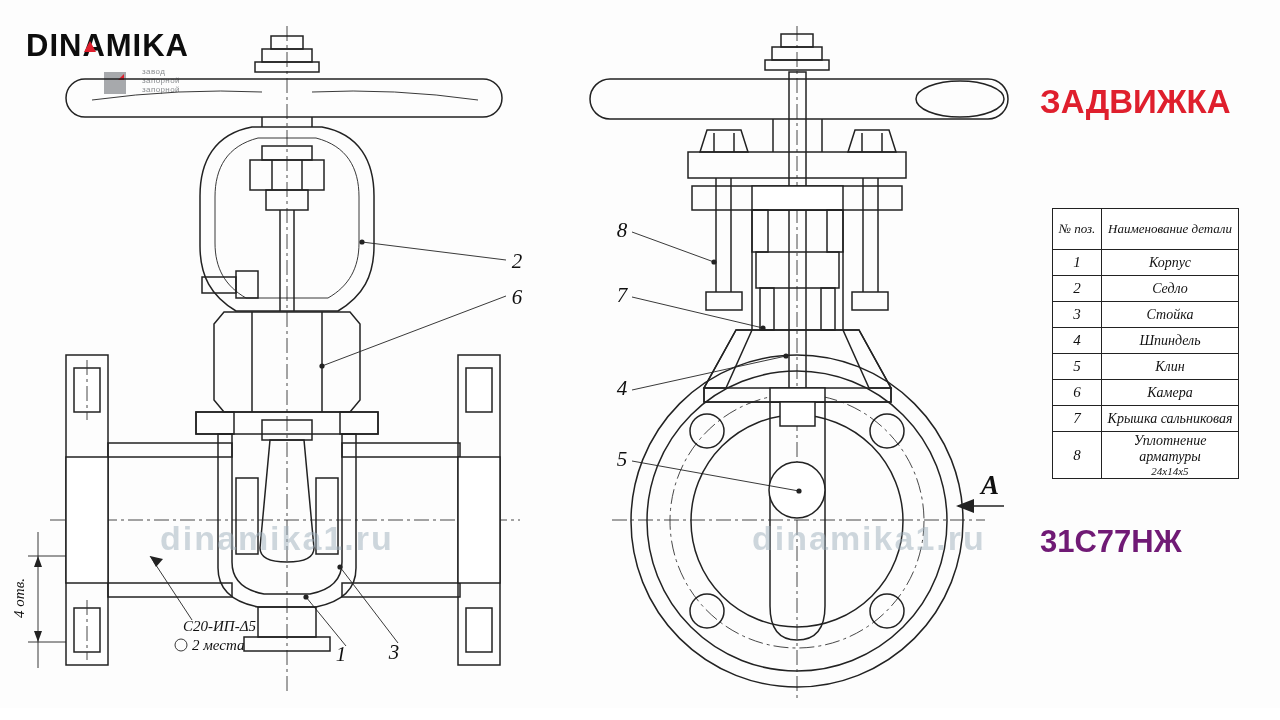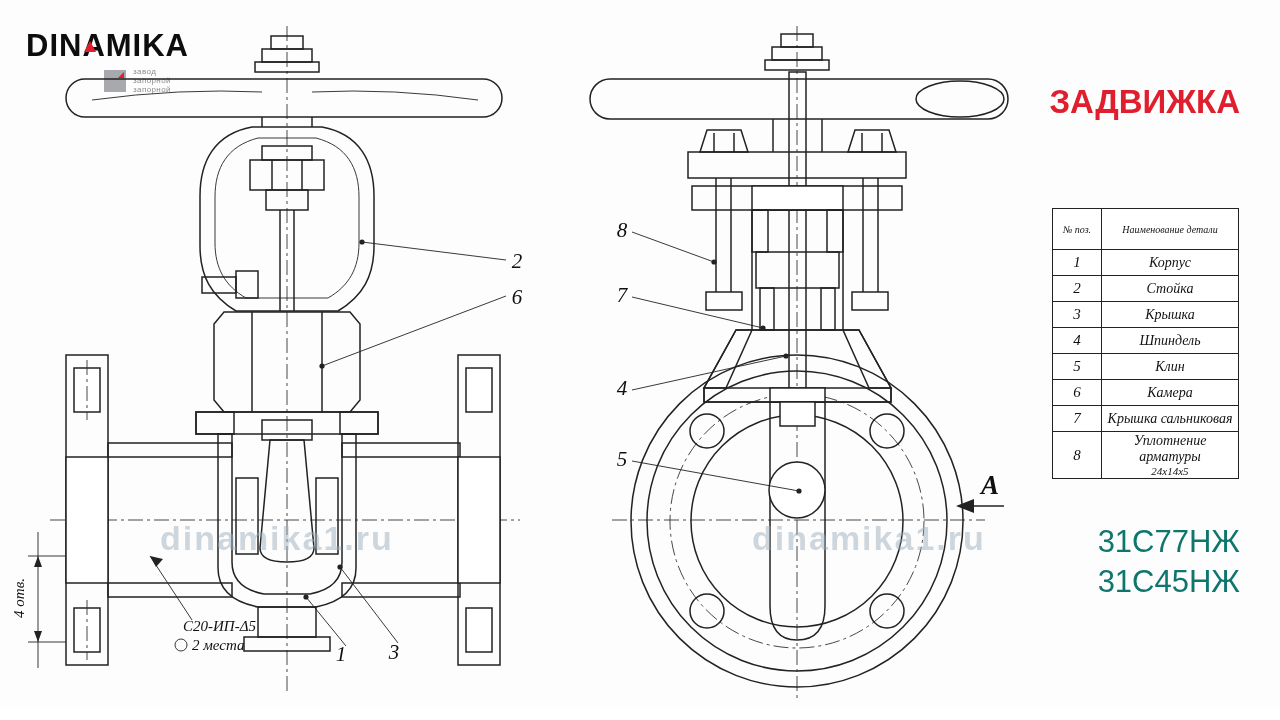--- a/index.html
+++ b/index.html
@@ -24,37 +24,37 @@
   #dwg .viewlbl { font-size:27px; font-weight:bold; text-anchor:middle; }
   #dwg .wm    { fill:#9fb0bd; opacity:0.5; font-family:"Liberation Sans", sans-serif;
                 font-style:normal; font-weight:bold; font-size:34px; letter-spacing:2px; }
 
   
   .logo { position:absolute; left:26px; top:28px; }
   .logo-brand { position:relative; font-weight:bold; font-size:31px; letter-spacing:1px; color:#0d0d0d; }
   .logo-tri { position:absolute; left:58px; top:13px; width:0; height:0;
               border-left:6px solid transparent; border-right:6px solid transparent;
               border-bottom:11px solid #df1f2d; }
-  .logo-sub { display:flex; gap:7px; margin:3px 0 0 78px; align-items:center; }
+  .logo-sub { display:flex; gap:16px; margin:3px 0 0 78px; align-items:flex-end; }
   .logo-mark { width:22px; height:22px; background:#a7a9ac; position:relative; }
   .logo-mark::after { content:""; position:absolute; right:2px; top:2px; width:0; height:0;
               border-left:6px solid transparent; border-bottom:6px solid #df1f2d; }
   .logo-subtext { font-size:8px; line-height:9px; color:#8a8d90; letter-spacing:0.4px; }
 
   
-  .title-block { position:absolute; left:1040px; top:82px; width:200px; text-align:right;
+  .title-block { position:absolute; left:1040px; top:82px; width:200px; text-align:left;
                  color:#df1f2d; font-weight:bold; font-size:33px; line-height:40px; }
-  .codes { position:absolute; left:1040px; top:522px; width:200px; text-align:right;
-           color:#0f766e; font-weight:normal; font-size:31px; line-height:40px; }
+  .codes { position:absolute; left:1040px; top:522px; width:200px; text-align:left;
+           color:#701a75; font-weight:bold; font-size:31px; line-height:40px; }
 
   .parts-table { position:absolute; left:1052px; top:208px; border-collapse:collapse;
                  font-family:"Liberation Serif", serif; font-style:italic; color:#111;
                  background:#fff; }
   .parts-table th, .parts-table td { border:1px solid #222; padding:1px 3px; }
-  .parts-table th { font-weight:normal; font-size:10px; height:38px; }
+  .parts-table th { font-weight:normal; font-size:13px; height:38px; }
   .parts-table th.pos { width:42px; }
   .parts-table th.name { width:130px;text-align:center; }
   .parts-table td { text-align:center; }
   .parts-table td.pos { font-size:15px; height:23px; }
   .parts-table td.name { font-size:14px; }
   .parts-table .name2 { font-size:11px; }
 </style>
 </head>
 <body>
 
@@ -86,25 +86,25 @@
         <th class="name">Наименование детали</th>
       </tr>
     </thead>
     <tbody>
       <tr>
         <td class="pos">1</td>
         <td class="name">Корпус</td>
       </tr>
       <tr>
         <td class="pos">2</td>
+        <td class="name">Седло</td>
+      </tr>
+      <tr>
+        <td class="pos">3</td>
         <td class="name">Стойка</td>
-      </tr>
-      <tr>
-        <td class="pos">3</td>
-        <td class="name">Крышка</td>
       </tr>
       <tr>
         <td class="pos">4</td>
         <td class="name">Шпиндель</td>
       </tr>
       <tr>
         <td class="pos">5</td>
         <td class="name">Клин</td>
       </tr>
       <tr>
@@ -120,21 +120,20 @@
         <td class="name">
           <div>Уплотнение арматуры</div>
           <div class="name2">24х14х5</div>
         </td>
       </tr>
     </tbody>
   </table>
 
   <div class="codes">
     <div>31С77НЖ</div>
-    <div>31С45НЖ</div>
   </div>
 
   <svg id="dwg" width="1030" height="720" viewBox="0 0 1030 720">
     <defs>
       <pattern id="h1" width="7" height="7" patternUnits="userSpaceOnUse" patternTransform="rotate(45)">
         <rect width="7" height="7" style="fill:#ffffff;stroke:none"></rect>
         <line x1="0" y1="0" x2="0" y2="7" style="stroke:#555;stroke-width:0.8"></line>
       </pattern>
       <pattern id="h2" width="7" height="7" patternUnits="userSpaceOnUse" patternTransform="rotate(-45)">
         <rect width="7" height="7" style="fill:#ffffff;stroke:none"></rect>

